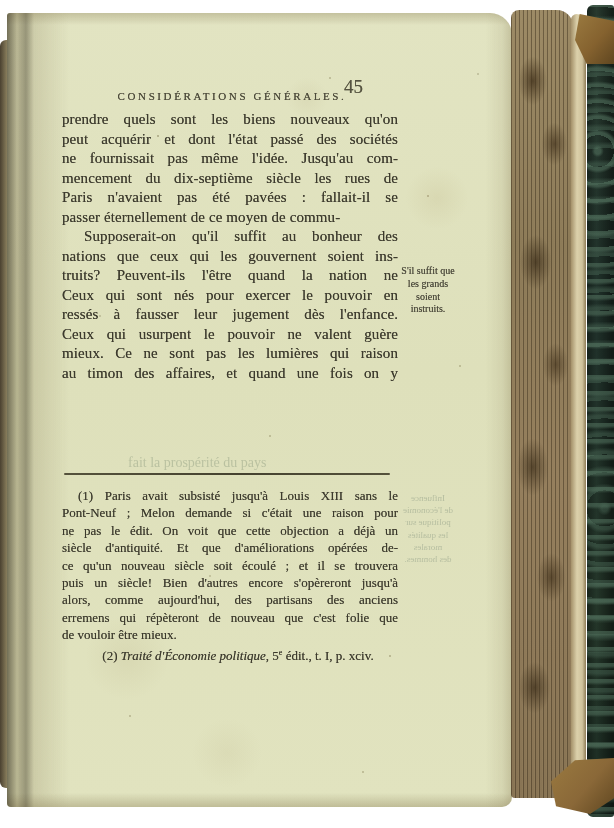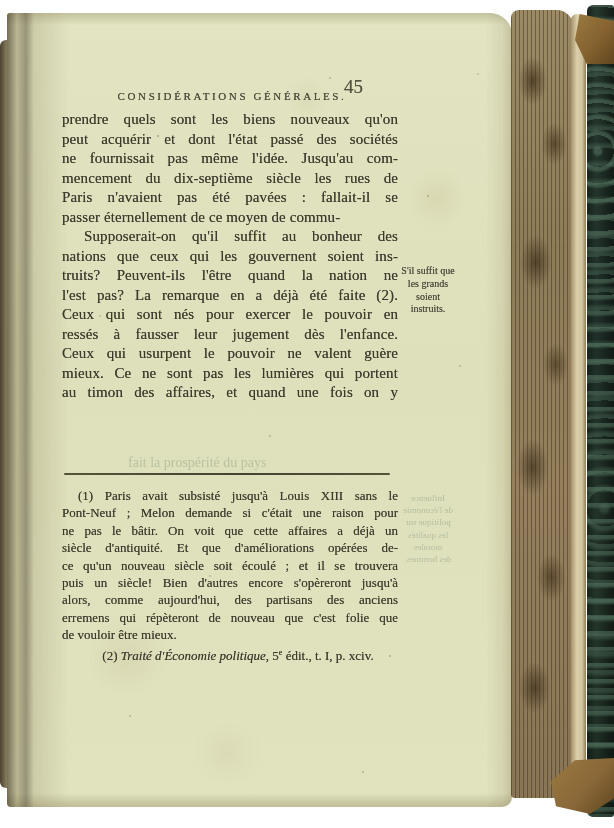--- a/index.html
+++ b/index.html
@@ -176,43 +176,42 @@
           <div class="bline">peut acquérir et dont l'état passé des sociétés</div>
           <div class="bline">ne fournissait pas même l'idée. Jusqu'au com-</div>
           <div class="bline">mencement du dix-septième siècle les rues de</div>
           <div class="bline">Paris n'avaient pas été pavées : fallait-il se</div>
           <div class="bline">passer éternellement de ce moyen de commu-</div>
         </div>
       <div class="paragraph2">
           <div class="bline">Supposerait-on qu'il suffit au bonheur des</div>
           <div class="bline">nations que ceux qui les gouvernent soient ins-</div>
           <div class="bline">truits? Peuvent-ils l'être quand la nation ne</div>
-          <div class="bline">l'est pas? La remarque en a déjà été faite (2).</div>
           <div class="bline">Ceux qui sont nés pour exercer le pouvoir en</div>
           <div class="bline">ressés à fausser leur jugement dès l'enfance.</div>
           <div class="bline">Ceux qui usurpent le pouvoir ne valent guère</div>
-          <div class="bline">mieux. Ce ne sont pas les lumières qui portent</div>
+          <div class="bline">mieux. Ce ne sont pas les lumières qui raison</div>
           <div class="bline">au timon des affaires, et quand une fois on y</div>
         </div>
     </div>
 
     <div class="margin-note">
         <div class="mline">S'il suffit que</div>
         <div class="mline">les grands</div>
         <div class="mline">soient</div>
         <div class="mline">instruits.</div>
       </div>
 
     <div class="footnote-rule"></div>
 
     <div class="footnotes">
       <div class="footnote1">
           <div class="fline">(1) Paris avait subsisté jusqu'à Louis XIII sans le</div>
           <div class="fline">Pont-Neuf ; Melon demande si c'était une raison pour</div>
-          <div class="fline">ne pas le bâtir. On voit que cette affaires a déjà un</div>
+          <div class="fline">ne pas le édit. On voit que cette objection a déjà un</div>
           <div class="fline">siècle d'antiquité. Et que d'améliorations opérées de-</div>
           <div class="fline">ce qu'un nouveau siècle soit écoulé ; et il se trouvera</div>
           <div class="fline">puis un siècle! Bien d'autres encore s'opèreront jusqu'à</div>
           <div class="fline">alors, comme aujourd'hui, des partisans des anciens</div>
           <div class="fline">erremens qui répèteront de nouveau que c'est folie que</div>
           <div class="fline">de vouloir être mieux.</div>
         </div>
       <div class="footnote2-line"><span>(2) </span><span class="seg-italic">Traité d'Économie politique</span><span>, 5</span><span class="seg-sup">e</span><span> édit., t. I, p. xciv.</span></div>
     </div>
 

